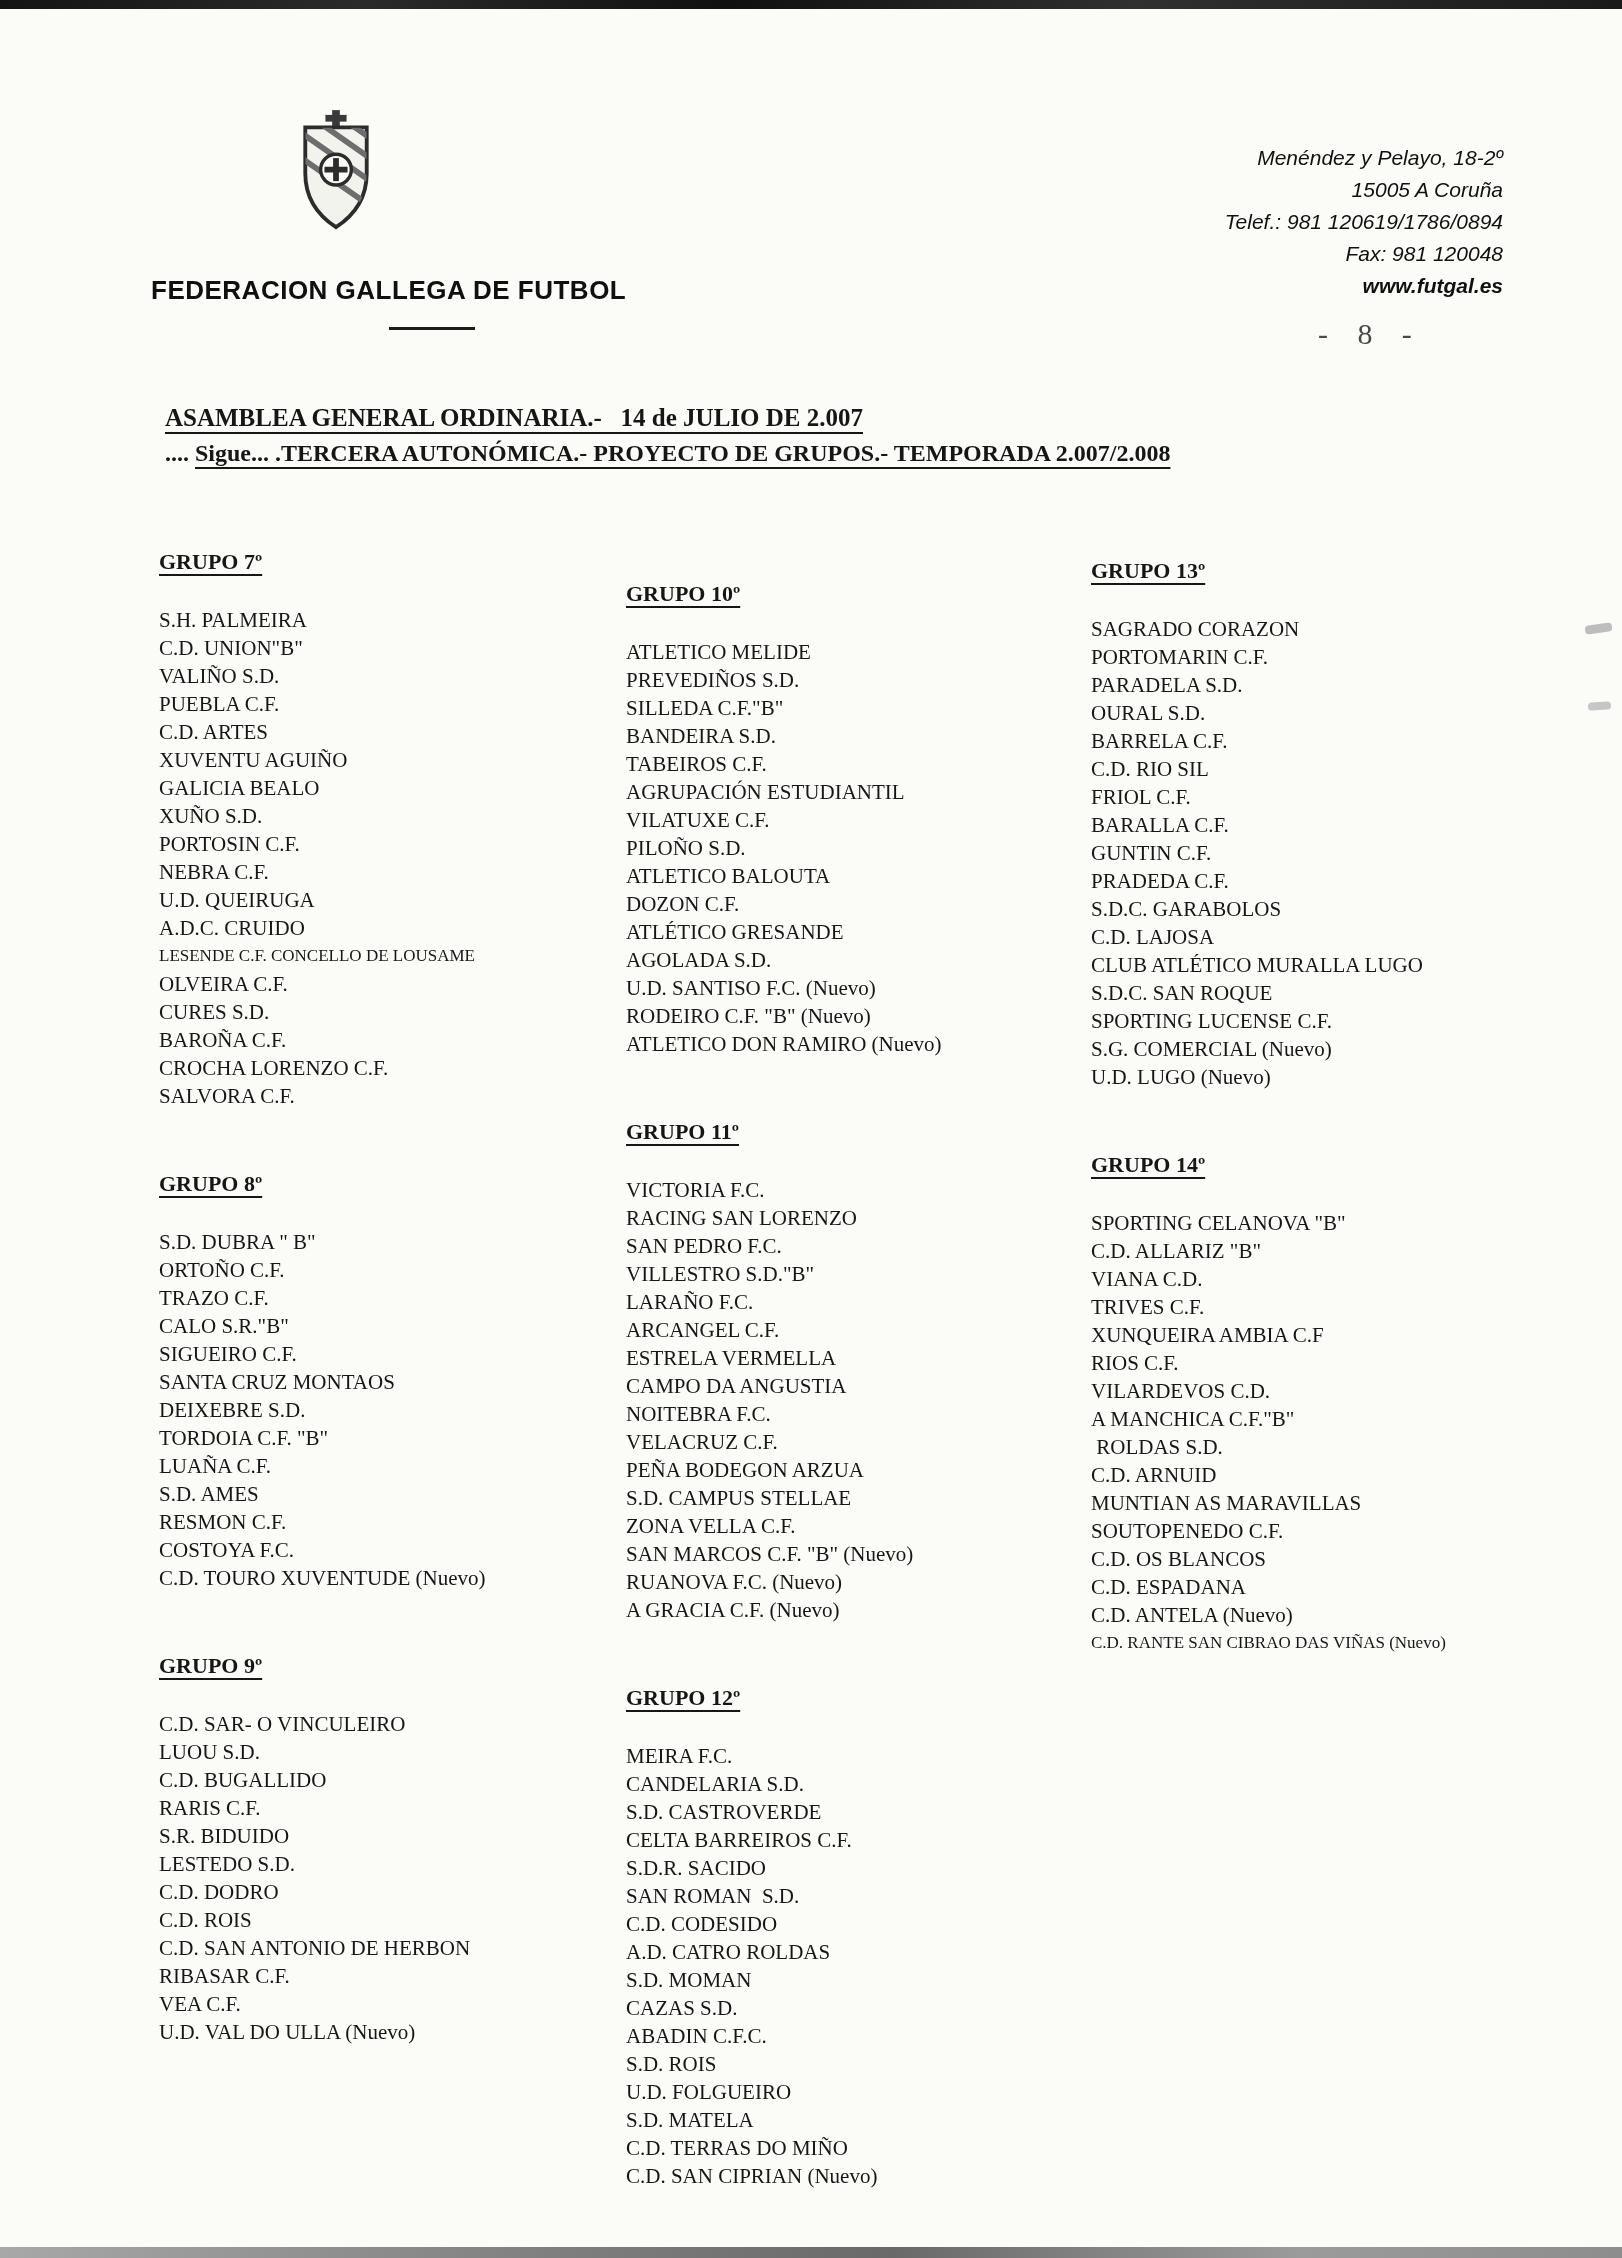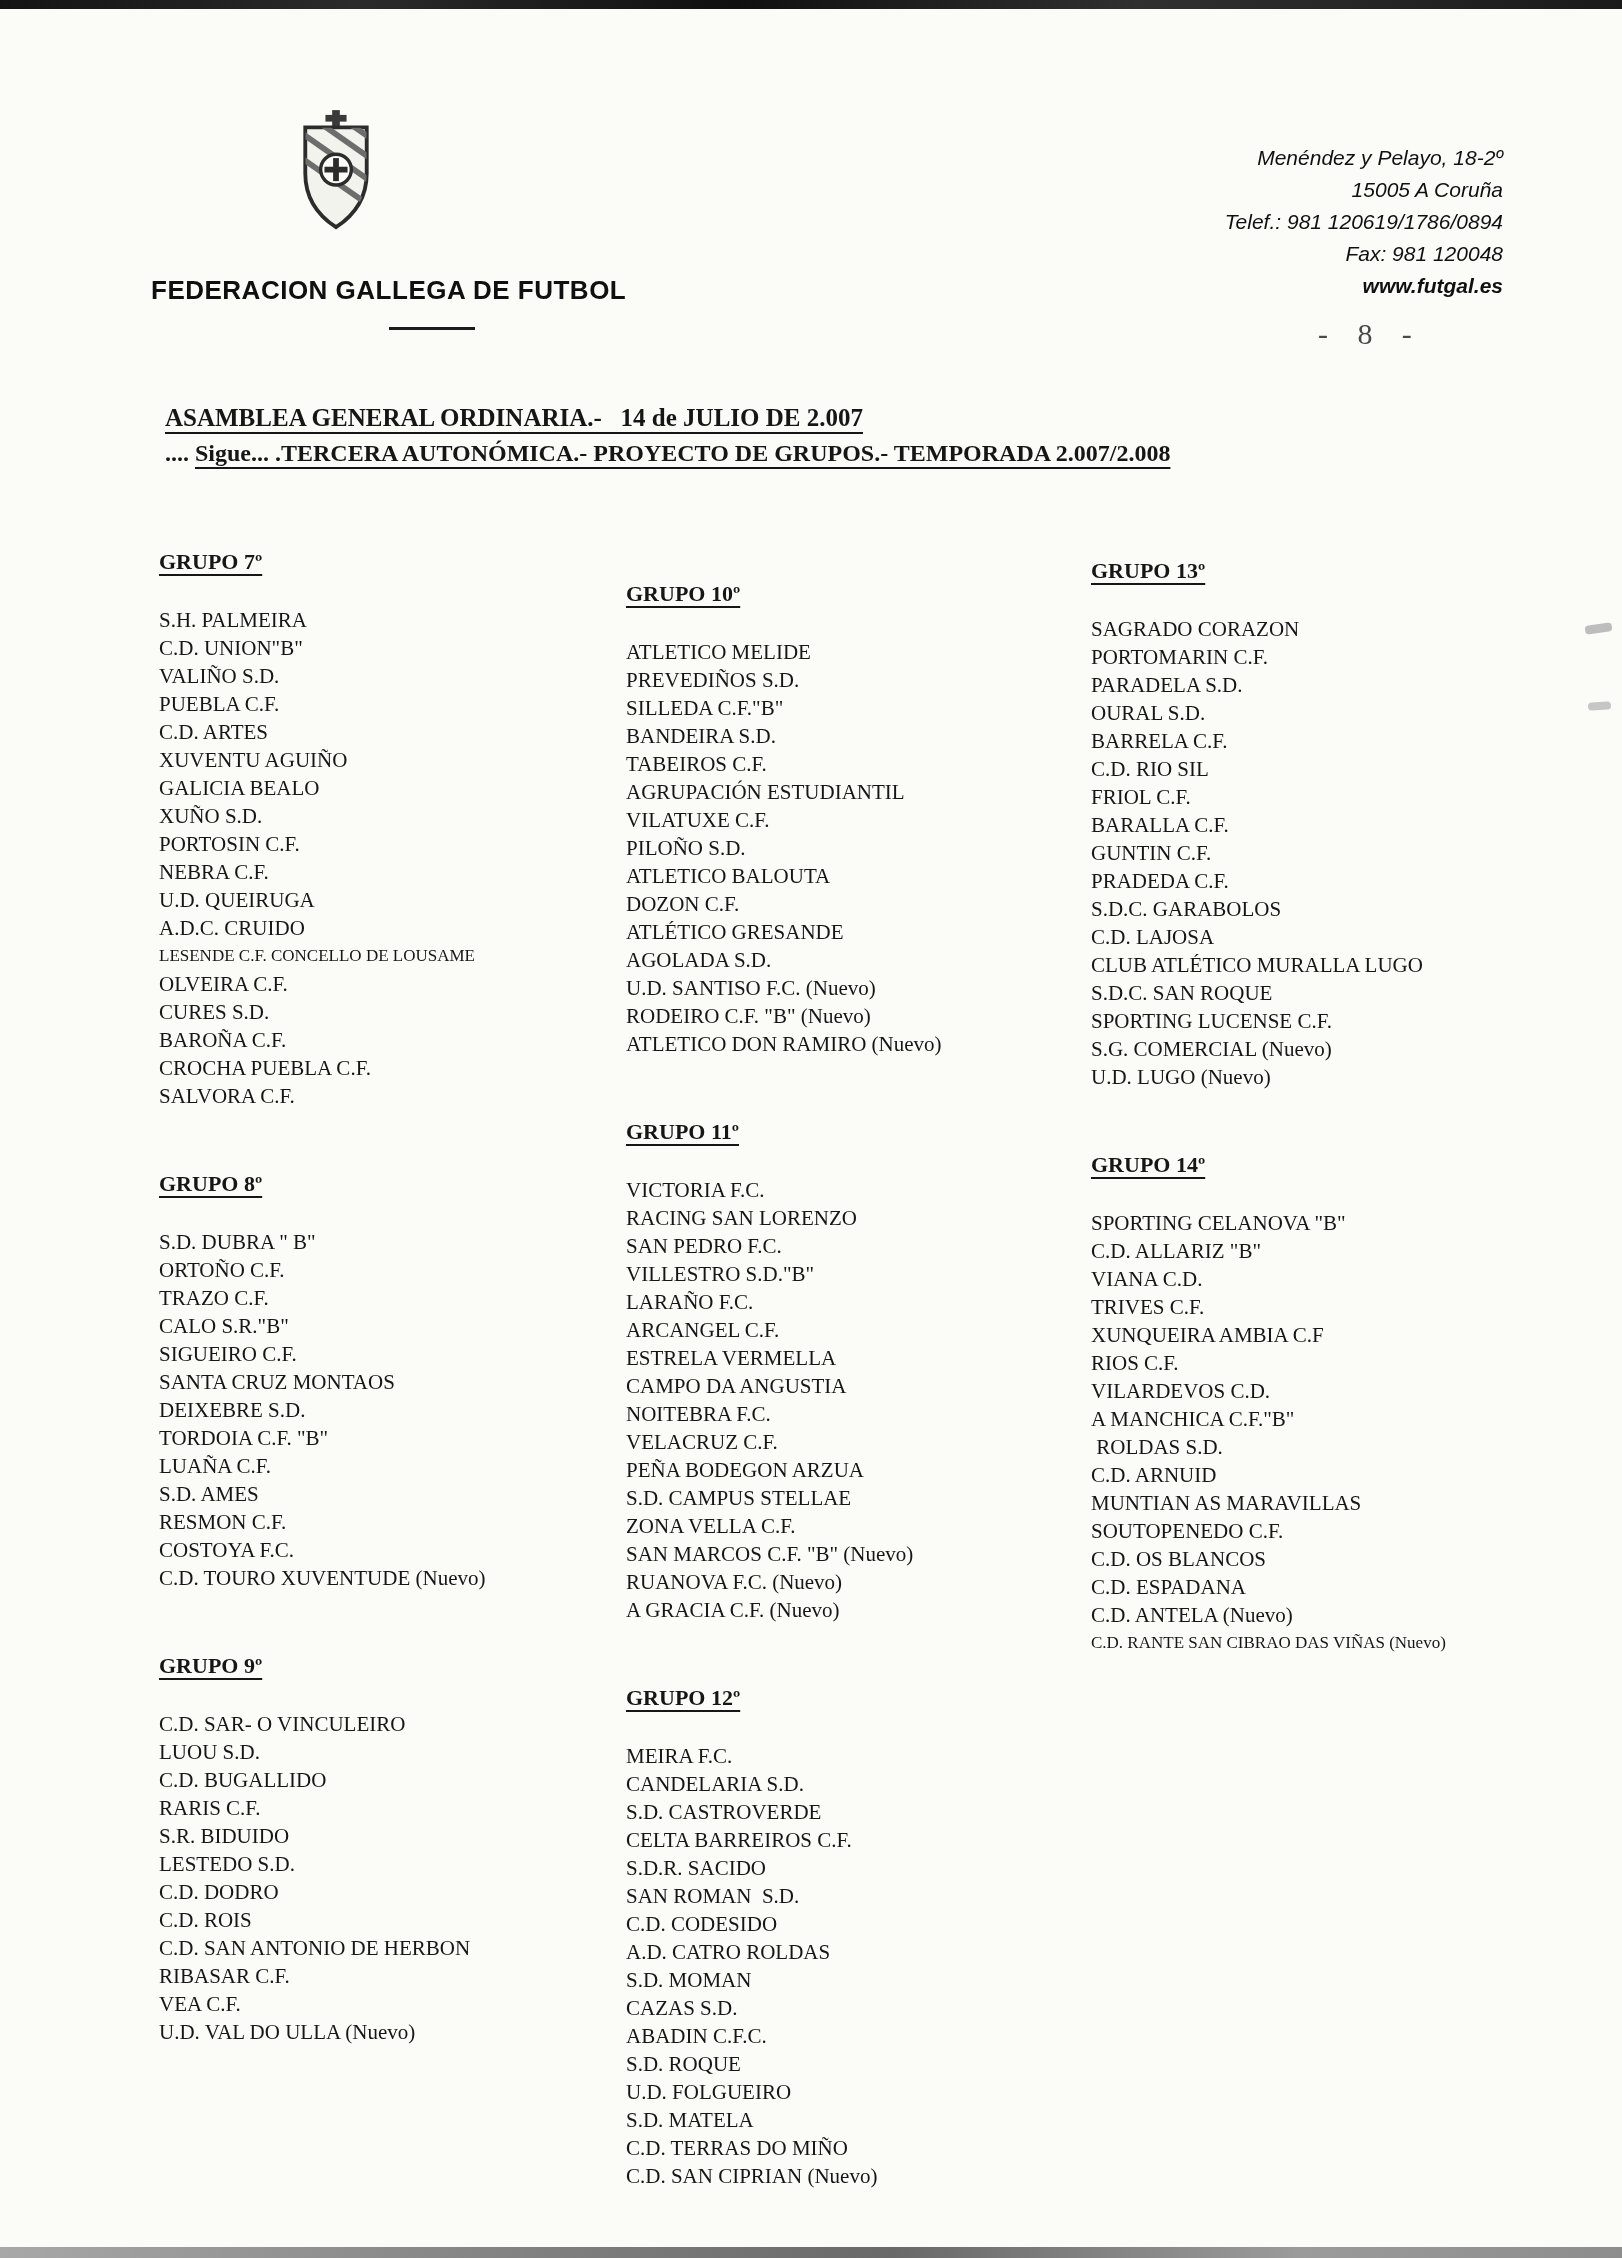--- a/index.html
+++ b/index.html
@@ -142,21 +142,21 @@
       <div class="team">GALICIA BEALO</div>
       <div class="team">XUÑO S.D.</div>
       <div class="team">PORTOSIN C.F.</div>
       <div class="team">NEBRA C.F.</div>
       <div class="team">U.D. QUEIRUGA</div>
       <div class="team">A.D.C. CRUIDO</div>
       <div class="team team-small">LESENDE C.F. CONCELLO DE LOUSAME</div>
       <div class="team">OLVEIRA C.F.</div>
       <div class="team">CURES S.D.</div>
       <div class="team">BAROÑA C.F.</div>
-      <div class="team">CROCHA PUEBLA C.F.</div>
+      <div class="team">CROCHA LORENZO C.F.</div>
       <div class="team">SALVORA C.F.</div>
     </div>
     <div class="group">
       <div class="group-heading">GRUPO 8º</div>
       <div class="team">S.D. DUBRA " B"</div>
       <div class="team">ORTOÑO C.F.</div>
       <div class="team">TRAZO C.F.</div>
       <div class="team">CALO S.R."B"</div>
       <div class="team">SIGUEIRO C.F.</div>
       <div class="team">SANTA CRUZ MONTAOS</div>
@@ -228,21 +228,21 @@
       <div class="team">CANDELARIA S.D.</div>
       <div class="team">S.D. CASTROVERDE</div>
       <div class="team">CELTA BARREIROS C.F.</div>
       <div class="team">S.D.R. SACIDO</div>
       <div class="team">SAN ROMAN  S.D.</div>
       <div class="team">C.D. CODESIDO</div>
       <div class="team">A.D. CATRO ROLDAS</div>
       <div class="team">S.D. MOMAN</div>
       <div class="team">CAZAS S.D.</div>
       <div class="team">ABADIN C.F.C.</div>
-      <div class="team">S.D. ROQUE</div>
+      <div class="team">S.D. ROIS</div>
       <div class="team">U.D. FOLGUEIRO</div>
       <div class="team">S.D. MATELA</div>
       <div class="team">C.D. TERRAS DO MIÑO</div>
       <div class="team">C.D. SAN CIPRIAN (Nuevo)</div>
     </div>
   </div>
 <div class="col c2">
     <div class="group">
       <div class="group-heading">GRUPO 13º</div>
       <div class="team">SAGRADO CORAZON</div>

